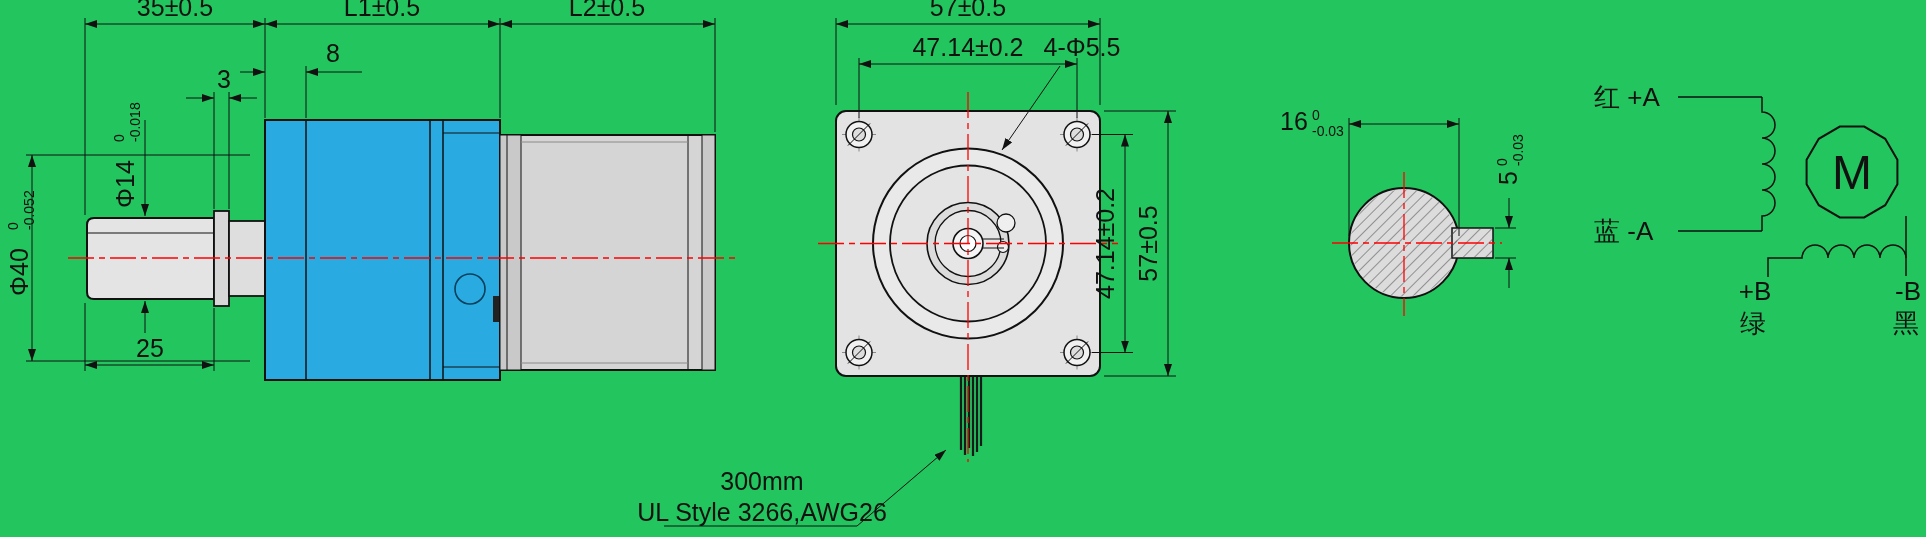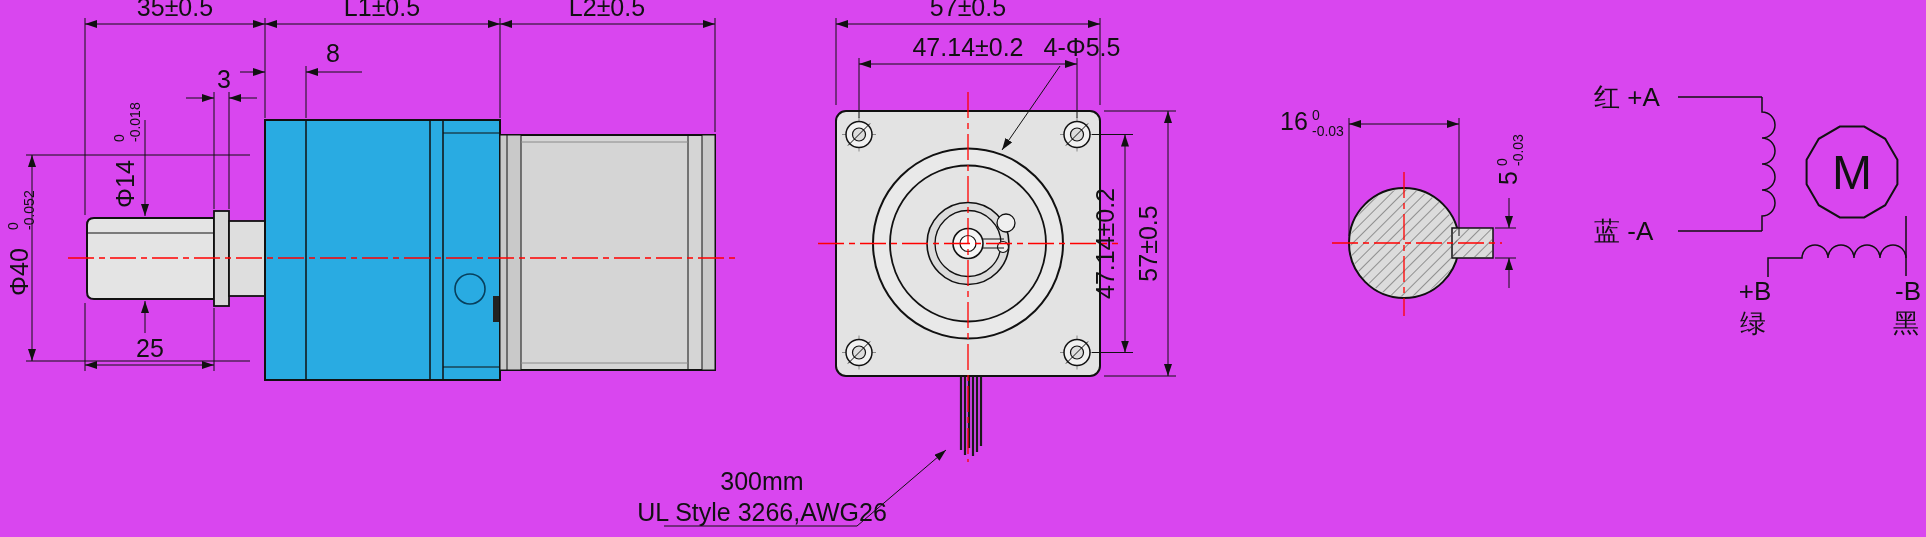--- a/index.html
+++ b/index.html
@@ -1,16 +1,16 @@
 <!DOCTYPE html>
 <html><head>
 <meta charset="utf-8">
 <style>
   html,body{margin:0;padding:0;background:#ffffff;}
-  .stage{width:1926px;height:537px;position:relative;background:#d946ef;}
+  .stage{width:1926px;height:537px;position:relative;background:#22c55e;}
   svg text{font-family:"Liberation Sans","DejaVu Sans",sans-serif;fill:#111;}
   .t25{font-size:25px;}
   .t14{font-size:14px;}
   .t26{font-size:26px;}
   .t48{font-size:48px;}
   .thin{stroke:#111;stroke-width:1;fill:none;}
   .med{stroke:#111;stroke-width:1.5;fill:none;}
   .thick{stroke:#111;stroke-width:2;fill:none;}
   .grayline{stroke:#8a8a8a;stroke-width:1;fill:none;}
   .cl{fill:none;stroke-width:1.3;stroke-dasharray:26 5 6 5;}

